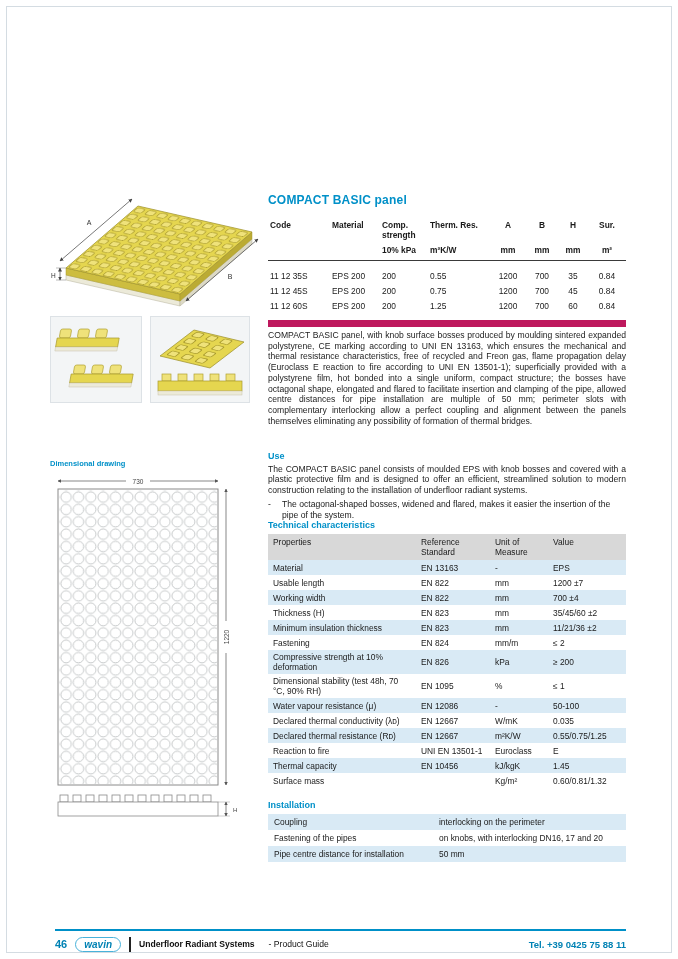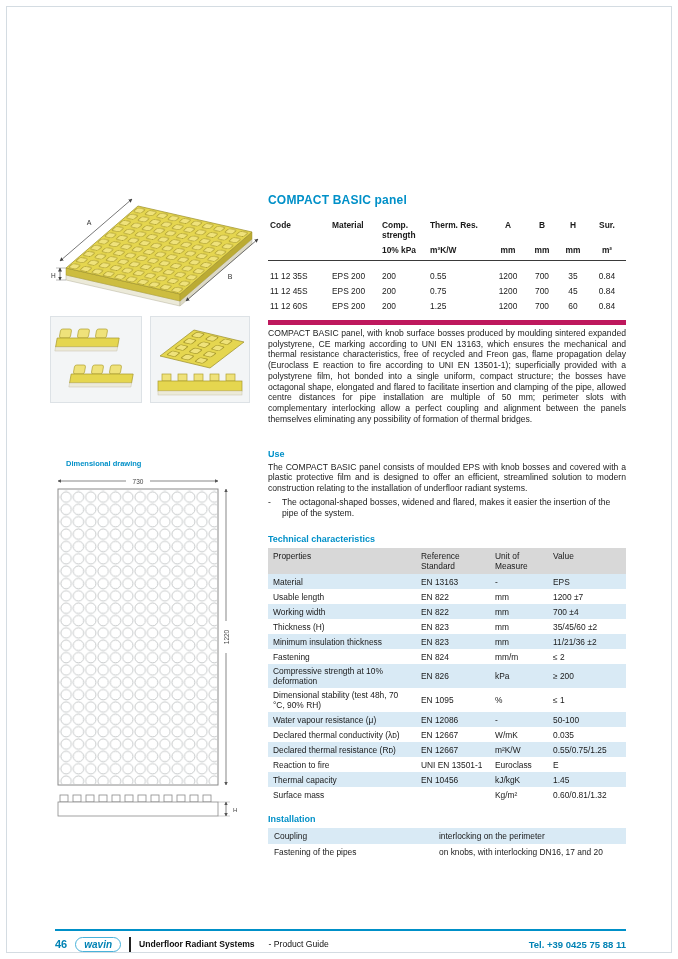--- a/index.html
+++ b/index.html
@@ -3,38 +3,38 @@
 <meta charset="utf-8">
 <style>
   * { box-sizing: border-box; margin: 0; padding: 0; }
   body { background: #ffffff; }
   .page { position: relative; width: 678px; height: 959px; background: #fff;
           font-family: "Liberation Sans", "DejaVu Sans", sans-serif; color: #1a1a1a; overflow: hidden; }
   .frame { position: absolute; inset: 6px; border: 1px solid #d4dce2; pointer-events: none; }
 
   .left-col { position: absolute; left: 50px; top: 188px; width: 212px; }
   .detail-row { display: flex; gap: 8px; margin-top: 4px; }
-  .dim-label { margin-top: 56px; font-size: 7.5px; font-weight: bold; color: #0090c8; margin-left: 16px; }
+  .dim-label { margin-top: 56px; font-size: 7.5px; font-weight: bold; color: #0090c8; }
   .dim-svg { margin-top: 5px; display: block; }
 
   .right-col { position: absolute; left: 268px; top: 193px; width: 358px; }
   .title { color: #0090c8; font-weight: bold; font-size: 12px; letter-spacing: .2px; }
   .heading { color: #0090c8; font-weight: bold; font-size: 9px; }
 
   .spec-row { display: grid; grid-template-columns: 62px 50px 48px 62px 36px 32px 30px 38px; }
   .spec-row > div { padding: 1px 2px; }
   .spec-row > div:nth-child(-n+4) { text-align: left; }
   .spec-row > div:nth-child(n+5) { text-align: center; }
   .spec-head { margin-top: 12px; font-weight: bold; font-size: 8.4px; }
   .spec-units { margin-top: 3px; font-weight: bold; font-size: 8.4px; border-bottom: 1px solid #3a3a3a; padding-bottom: 4px; }
-  .spec-body { border-bottom: 5px solid #be185d; padding: 9px 0 5px; }
+  .spec-body { border-bottom: 7px solid #be185d; padding: 9px 0 5px; }
   .spec-data { font-size: 8.4px; height: 15px; }
 
   .para { font-size: 8.6px; line-height: 1.25; text-align: justify; margin-top: 3px; color: #1c1c1c; }
-  .mt12 { margin-top: 12px; } .mt8 { margin-top: 24px; } .mt10 { margin-top: 16px; }
+  .mt12 { margin-top: 12px; } .mt8 { margin-top: 24px; } .mt10 { margin-top: 0; }
   .bullet { display: flex; margin-top: 3px; font-size: 8.6px; line-height: 1.25; }
   .bullet .marker { width: 14px; flex: 0 0 14px; text-align: left; }
 
   .ttable { margin-top: 4px; font-size: 8.4px; }
   .trow { display: grid; grid-template-columns: 148px 74px 58px 78px; }
   .trow > div { padding: 2px 5px; min-height: 15px; display: flex; align-items: center; }
   .thead { background: #d8d8d8; }
   .thead > div { display: block; padding: 3px 5px; }
   .alt { background: #d9eaf5; }
 
@@ -376,20 +376,24 @@
     <div class="heading mt12">Installation</div>
     <div class="itable">
       <div class="irow alt">
         <div>Coupling</div>
         <div>interlocking on the perimeter</div>
       </div>
       <div class="irow">
         <div>Fastening of the pipes</div>
         <div>on knobs, with interlocking DN16, 17 and 20</div>
       </div>
+      <div class="irow alt">
+        <div>Pipe centre distance for installation</div>
+        <div>50 mm</div>
+      </div>
     </div>
   </div>
 
   <div class="footer-line"></div>
   <div class="footer">
     <span class="page-num">46</span>
     <span class="logo">wavin</span>
     <span class="fdivider"></span>
     <span class="series">
       <span class="b">Underfloor Radiant Systems</span><span class="r">- Product Guide</span>

